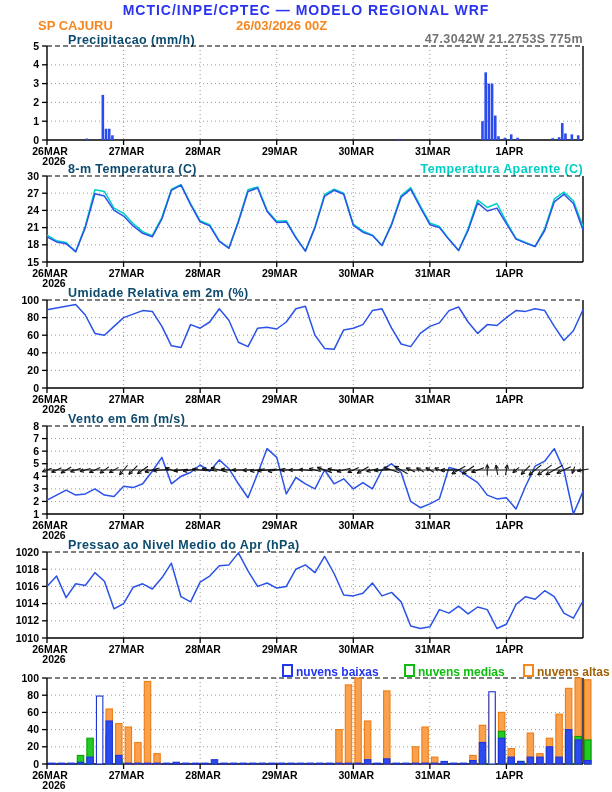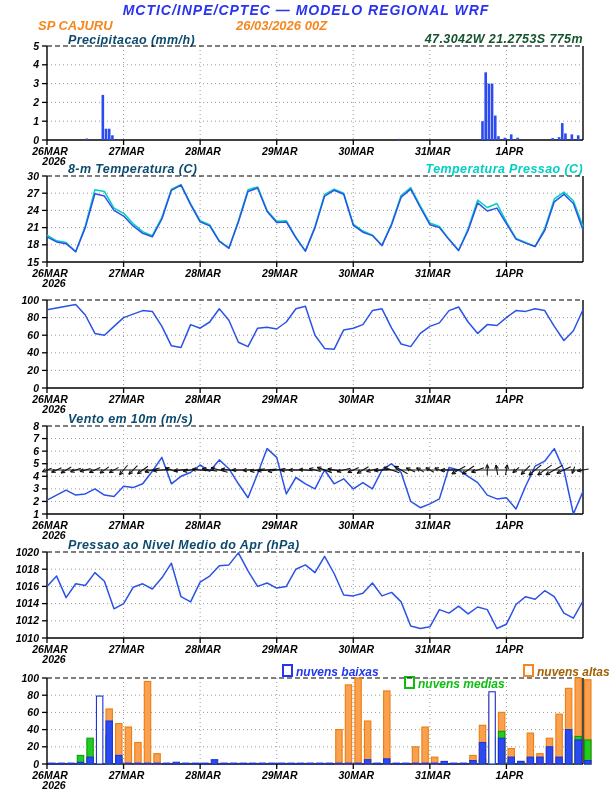--- a/index.html
+++ b/index.html
@@ -1,29 +1,29 @@
 <!DOCTYPE html>
 <html><head>
 <meta charset="utf-8">
 <style>
   html,body{margin:0;padding:0;background:#fff;}
   .page{position:relative;width:612px;height:792px;background:#fff;overflow:hidden;
-        font-family:"Liberation Sans","DejaVu Sans",sans-serif;font-weight:700;font-style:italic;}
+        font-family:"Liberation Sans","DejaVu Sans",sans-serif;font-weight:700;}
   .hdr1{position:absolute;top:2px;left:0;right:0;text-align:center;font-size:14px;
         letter-spacing:1px;color:#2a33ee;white-space:pre;}
   .hdr2{position:absolute;top:18px;left:0;right:0;height:15px;color:#f5871f;font-size:13px;}
   .hdr2 .station{position:absolute;left:38px;}
   .hdr2 .run{position:absolute;left:200px;margin-left:36px;}
   .ptitle{position:absolute;left:68px;font-size:12.5px;color:#0c4a6e;letter-spacing:0.4px;white-space:pre;}
   .rlabel{position:absolute;right:29px;font-size:12.5px;letter-spacing:0.4px;white-space:pre;}
-  .loc{color:#14532d;margin-left:21px;}
+  .loc{color:#737373;margin-left:21px;}
   .apar{color:#00d0c4;}
   .legend-item{position:absolute;font-size:12px;white-space:pre;padding-left:34px;}
   .lg-blue{color:#2337f0;}
-  .lg-green{color:#0ebe0e;margin-top:12px;}
+  .lg-green{color:#0ebe0e;}
   .lg-orange{color:#a16207;}
   .lg-box{display:inline-block;width:7px;height:9px;border:2px solid;margin-right:3px;vertical-align:-1px;background:#fff;}
   .lg-blue .lg-box{border-color:#2337f0;}
   .lg-green .lg-box{border-color:#0ebe0e;}
   .lg-orange .lg-box{border-color:#f5871f;}
   svg.panel{position:absolute;left:0;width:612px;overflow:visible;}
   svg text{font-family:"Liberation Sans","DejaVu Sans",sans-serif;}
 </style>
 </head>
 <body>
@@ -96,21 +96,21 @@
       <rect x="516.2952380952381" y="91.744" width="2.6" height="2.2560000000000002" fill="#2b4bee"></rect>
       <rect x="551.3904761904762" y="92.12" width="2.6" height="1.8799999999999955" fill="#2b4bee"></rect>
       <rect x="557.7714285714286" y="91.17999999999999" width="2.6" height="2.8200000000000074" fill="#2b4bee"></rect>
       <rect x="560.9619047619049" y="77.08" width="2.6" height="16.92" fill="#2b4bee"></rect>
       <rect x="564.152380952381" y="87.42" width="2.6" height="6.579999999999998" fill="#2b4bee"></rect>
       <rect x="570.5333333333333" y="88.36" width="2.6" height="5.640000000000001" fill="#2b4bee"></rect>
       <rect x="576.9142857142858" y="89.3" width="2.6" height="4.700000000000003" fill="#2b4bee"></rect>
     </svg>
 
   <div class="ptitle" style="top:162px">8-m Temperatura (C)</div>
-  <div class="rlabel apar" style="top:162px">Temperatura Pressao (C)</div>
+  <div class="rlabel apar" style="top:162px">Temperatura Aparente (C)</div>
   <svg class="panel" style="top:176px" height="114">
       <line x1="123.57142857142857" y1="0" x2="123.57142857142857" y2="86" stroke="#9a9a9a" stroke-width="1" stroke-dasharray="1 3"></line>
       <line x1="200.14285714285714" y1="0" x2="200.14285714285714" y2="86" stroke="#9a9a9a" stroke-width="1" stroke-dasharray="1 3"></line>
       <line x1="276.71428571428567" y1="0" x2="276.71428571428567" y2="86" stroke="#9a9a9a" stroke-width="1" stroke-dasharray="1 3"></line>
       <line x1="353.2857142857143" y1="0" x2="353.2857142857143" y2="86" stroke="#9a9a9a" stroke-width="1" stroke-dasharray="1 3"></line>
       <line x1="429.8571428571429" y1="0" x2="429.8571428571429" y2="86" stroke="#9a9a9a" stroke-width="1" stroke-dasharray="1 3"></line>
       <line x1="506.4285714285714" y1="0" x2="506.4285714285714" y2="86" stroke="#9a9a9a" stroke-width="1" stroke-dasharray="1 3"></line>
       <line x1="42" y1="86" x2="47" y2="86" stroke="#000" stroke-width="1.3"></line>
       <text x="39" y="89.5" text-anchor="end" font-size="10.5" font-weight="700" fill="#000">15</text>
       <line x1="47" y1="68.8" x2="583" y2="68.8" stroke="#9a9a9a" stroke-width="1" stroke-dasharray="1 3"></line>
@@ -143,20 +143,21 @@
       <line x1="353.2857142857143" y1="86" x2="353.2857142857143" y2="91" stroke="#000" stroke-width="1.3"></line>
       <text x="356.2857142857143" y="101" text-anchor="middle" font-size="10.5" font-weight="700" fill="#000">30MAR</text>
       <line x1="429.8571428571429" y1="86" x2="429.8571428571429" y2="91" stroke="#000" stroke-width="1.3"></line>
       <text x="432.8571428571429" y="101" text-anchor="middle" font-size="10.5" font-weight="700" fill="#000">31MAR</text>
       <line x1="506.4285714285714" y1="86" x2="506.4285714285714" y2="91" stroke="#000" stroke-width="1.3"></line>
       <text x="509.4285714285714" y="101" text-anchor="middle" font-size="10.5" font-weight="700" fill="#000">1APR</text>
       <path d="M47.0 59.1 L56.6 64.8 L66.1 66.5 L75.7 75.7 L85.3 49.9 L94.9 13.8 L104.4 15.5 L114.0 32.1 L123.6 37.3 L133.1 47.6 L142.7 55.6 L152.3 59.6 L161.9 41.3 L171.4 13.2 L181.0 8.6 L190.6 27.5 L200.1 44.7 L209.7 48.7 L219.3 64.8 L228.9 72.2 L238.4 44.7 L248.0 13.8 L257.6 10.9 L267.1 34.4 L276.7 45.3 L286.3 44.7 L295.9 61.3 L305.4 75.1 L315.0 50.5 L324.6 18.3 L334.1 13.2 L343.7 17.2 L353.3 48.2 L362.9 55.0 L372.4 59.1 L382.0 69.4 L391.6 47.6 L401.1 19.5 L410.7 11.5 L420.3 29.8 L429.9 47.0 L439.4 50.5 L449.0 63.1 L458.6 74.5 L468.1 52.7 L477.7 24.1 L487.3 31.5 L496.9 27.5 L506.4 45.9 L516.0 62.5 L525.6 66.5 L535.1 70.5 L544.7 52.7 L554.3 22.9 L563.9 16.1 L573.4 24.7 L583.0 50.5 " fill="none" stroke="#00d0c4" stroke-width="1.5" stroke-linejoin="round"></path>
       <path d="M47.0 60.8 L56.6 65.9 L66.1 67.7 L75.7 75.7 L85.3 51.6 L94.9 17.8 L104.4 20.1 L114.0 34.4 L123.6 40.1 L133.1 49.9 L142.7 57.3 L152.3 60.8 L161.9 43.0 L171.4 14.3 L181.0 9.2 L190.6 28.7 L200.1 45.9 L209.7 49.9 L219.3 65.4 L228.9 72.2 L238.4 45.9 L248.0 15.5 L257.6 12.0 L267.1 35.5 L276.7 46.4 L286.3 45.9 L295.9 61.9 L305.4 75.1 L315.0 51.6 L324.6 20.1 L334.1 14.3 L343.7 18.3 L353.3 49.3 L362.9 56.2 L372.4 59.6 L382.0 69.4 L391.6 48.7 L401.1 21.2 L410.7 13.2 L420.3 31.5 L429.9 48.7 L439.4 51.6 L449.0 63.6 L458.6 74.5 L468.1 54.5 L477.7 26.9 L487.3 35.0 L496.9 32.1 L506.4 47.6 L516.0 63.1 L525.6 67.1 L535.1 70.5 L544.7 54.5 L554.3 25.8 L563.9 18.3 L573.4 27.5 L583.0 53.9 " fill="none" stroke="#2a52e8" stroke-width="1.5" stroke-linejoin="round"></path>
     </svg>
 
+  <div class="ptitle" style="top:286px">Umidade Relativa em 2m (%)</div>
   <svg class="panel" style="top:300px" height="116">
       <line x1="123.57142857142857" y1="0" x2="123.57142857142857" y2="88" stroke="#9a9a9a" stroke-width="1" stroke-dasharray="1 3"></line>
       <line x1="200.14285714285714" y1="0" x2="200.14285714285714" y2="88" stroke="#9a9a9a" stroke-width="1" stroke-dasharray="1 3"></line>
       <line x1="276.71428571428567" y1="0" x2="276.71428571428567" y2="88" stroke="#9a9a9a" stroke-width="1" stroke-dasharray="1 3"></line>
       <line x1="353.2857142857143" y1="0" x2="353.2857142857143" y2="88" stroke="#9a9a9a" stroke-width="1" stroke-dasharray="1 3"></line>
       <line x1="429.8571428571429" y1="0" x2="429.8571428571429" y2="88" stroke="#9a9a9a" stroke-width="1" stroke-dasharray="1 3"></line>
       <line x1="506.4285714285714" y1="0" x2="506.4285714285714" y2="88" stroke="#9a9a9a" stroke-width="1" stroke-dasharray="1 3"></line>
       <line x1="42" y1="88" x2="47" y2="88" stroke="#000" stroke-width="1.3"></line>
       <text x="39" y="91.5" text-anchor="end" font-size="10.5" font-weight="700" fill="#000">0</text>
       <line x1="47" y1="70.4" x2="583" y2="70.4" stroke="#9a9a9a" stroke-width="1" stroke-dasharray="1 3"></line>
@@ -188,21 +189,21 @@
       <text x="279.71428571428567" y="103" text-anchor="middle" font-size="10.5" font-weight="700" fill="#000">29MAR</text>
       <line x1="353.2857142857143" y1="88" x2="353.2857142857143" y2="93" stroke="#000" stroke-width="1.3"></line>
       <text x="356.2857142857143" y="103" text-anchor="middle" font-size="10.5" font-weight="700" fill="#000">30MAR</text>
       <line x1="429.8571428571429" y1="88" x2="429.8571428571429" y2="93" stroke="#000" stroke-width="1.3"></line>
       <text x="432.8571428571429" y="103" text-anchor="middle" font-size="10.5" font-weight="700" fill="#000">31MAR</text>
       <line x1="506.4285714285714" y1="88" x2="506.4285714285714" y2="93" stroke="#000" stroke-width="1.3"></line>
       <text x="509.4285714285714" y="103" text-anchor="middle" font-size="10.5" font-weight="700" fill="#000">1APR</text>
       <path d="M47.0 9.7 L56.6 7.9 L66.1 6.2 L75.7 4.4 L85.3 15.0 L94.9 33.4 L104.4 35.2 L114.0 26.4 L123.6 17.6 L133.1 14.1 L142.7 10.6 L152.3 11.4 L161.9 26.4 L171.4 45.8 L181.0 47.5 L190.6 24.6 L200.1 28.2 L209.7 22.0 L219.3 8.8 L228.9 20.2 L238.4 42.2 L248.0 46.6 L257.6 28.2 L267.1 27.3 L276.7 29.0 L286.3 22.0 L295.9 8.8 L305.4 6.2 L315.0 35.2 L324.6 48.4 L334.1 49.3 L343.7 29.9 L353.3 28.2 L362.9 24.6 L372.4 10.6 L382.0 8.8 L391.6 28.2 L401.1 44.0 L410.7 46.6 L420.3 33.4 L429.9 26.4 L439.4 22.9 L449.0 10.6 L458.6 7.0 L468.1 22.0 L477.7 33.4 L487.3 24.6 L496.9 25.5 L506.4 17.6 L516.0 10.6 L525.6 11.4 L535.1 8.8 L544.7 10.6 L554.3 26.4 L563.9 40.5 L573.4 30.8 L583.0 9.7 " fill="none" stroke="#2a52e8" stroke-width="1.5" stroke-linejoin="round"></path>
     </svg>
 
-  <div class="ptitle" style="top:412px">Vento em 10m (m/s)</div>
+  <div class="ptitle" style="top:412px">Vento em 6m (m/s)</div>
   <svg class="panel" style="top:426px" height="116">
       <line x1="123.57142857142857" y1="0" x2="123.57142857142857" y2="88" stroke="#9a9a9a" stroke-width="1" stroke-dasharray="1 3"></line>
       <line x1="200.14285714285714" y1="0" x2="200.14285714285714" y2="88" stroke="#9a9a9a" stroke-width="1" stroke-dasharray="1 3"></line>
       <line x1="276.71428571428567" y1="0" x2="276.71428571428567" y2="88" stroke="#9a9a9a" stroke-width="1" stroke-dasharray="1 3"></line>
       <line x1="353.2857142857143" y1="0" x2="353.2857142857143" y2="88" stroke="#9a9a9a" stroke-width="1" stroke-dasharray="1 3"></line>
       <line x1="429.8571428571429" y1="0" x2="429.8571428571429" y2="88" stroke="#9a9a9a" stroke-width="1" stroke-dasharray="1 3"></line>
       <line x1="506.4285714285714" y1="0" x2="506.4285714285714" y2="88" stroke="#9a9a9a" stroke-width="1" stroke-dasharray="1 3"></line>
       <line x1="42" y1="88" x2="47" y2="88" stroke="#000" stroke-width="1.3"></line>
       <text x="39" y="91.5" text-anchor="end" font-size="10.5" font-weight="700" fill="#000">1</text>
       <line x1="47" y1="75.42857142857143" x2="583" y2="75.42857142857143" stroke="#9a9a9a" stroke-width="1" stroke-dasharray="1 3"></line>

